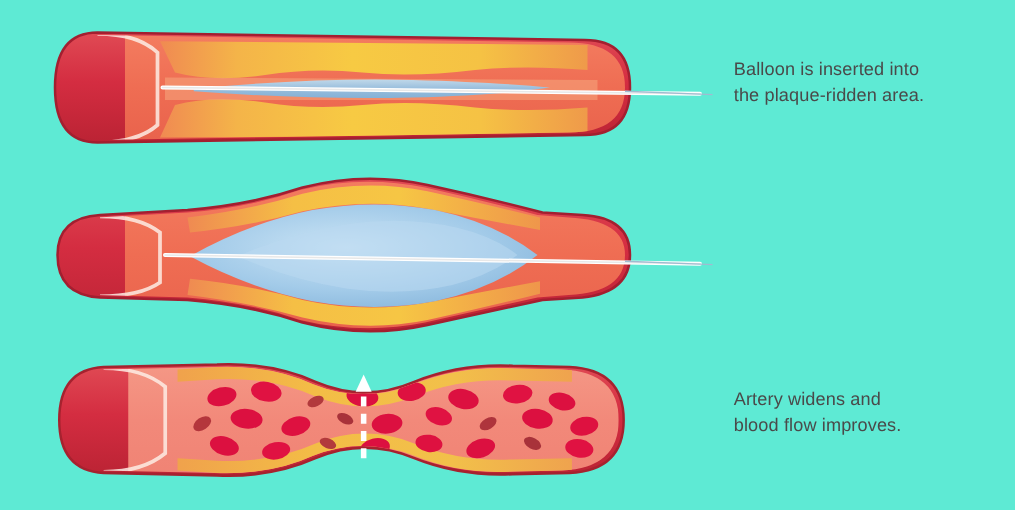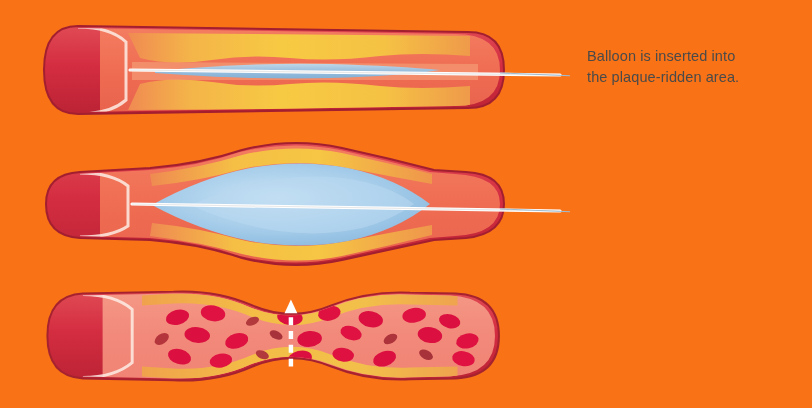--- a/index.html
+++ b/index.html
@@ -12,21 +12,21 @@
     width: 812px;
     height: 408px;
     font-family: "Liberation Sans", sans-serif;
     overflow: hidden;
     position: relative;
   }
   #diagram-root {
     position: relative;
     width: 812px;
     height: 408px;
-    background: #f97316;
+    background: #5eead4;
   }
   .stage {
     position: absolute;
     left: 0;
     width: 812px;
   }
   #stage-1 { top: 0px;   height: 140px; }
   #stage-2 { top: 134px; height: 140px; }
   #stage-3 { top: 266px; height: 142px; }
 
@@ -244,15 +244,17 @@
 
         <path d="M80,29 Q112,29 130,44 L130,98 Q112,113 80,113" fill="none" stroke="#fdece4" stroke-width="3" opacity="0.85"></path>
       </g>
 
       <g>
         <line x1="291" y1="102" x2="291" y2="46" stroke="#ffffff" stroke-width="4.5" stroke-dasharray="8 6" stroke-linecap="butt"></line>
         <path d="M291,34 L297.5,48 L284.5,48 Z" fill="#ffffff"></path>
       </g>
     </svg>
 
+    <div class="caption" id="caption-3">Artery widens and
+blood flow improves.</div>
   </div>
 
 </div>
 
 </body></html>

